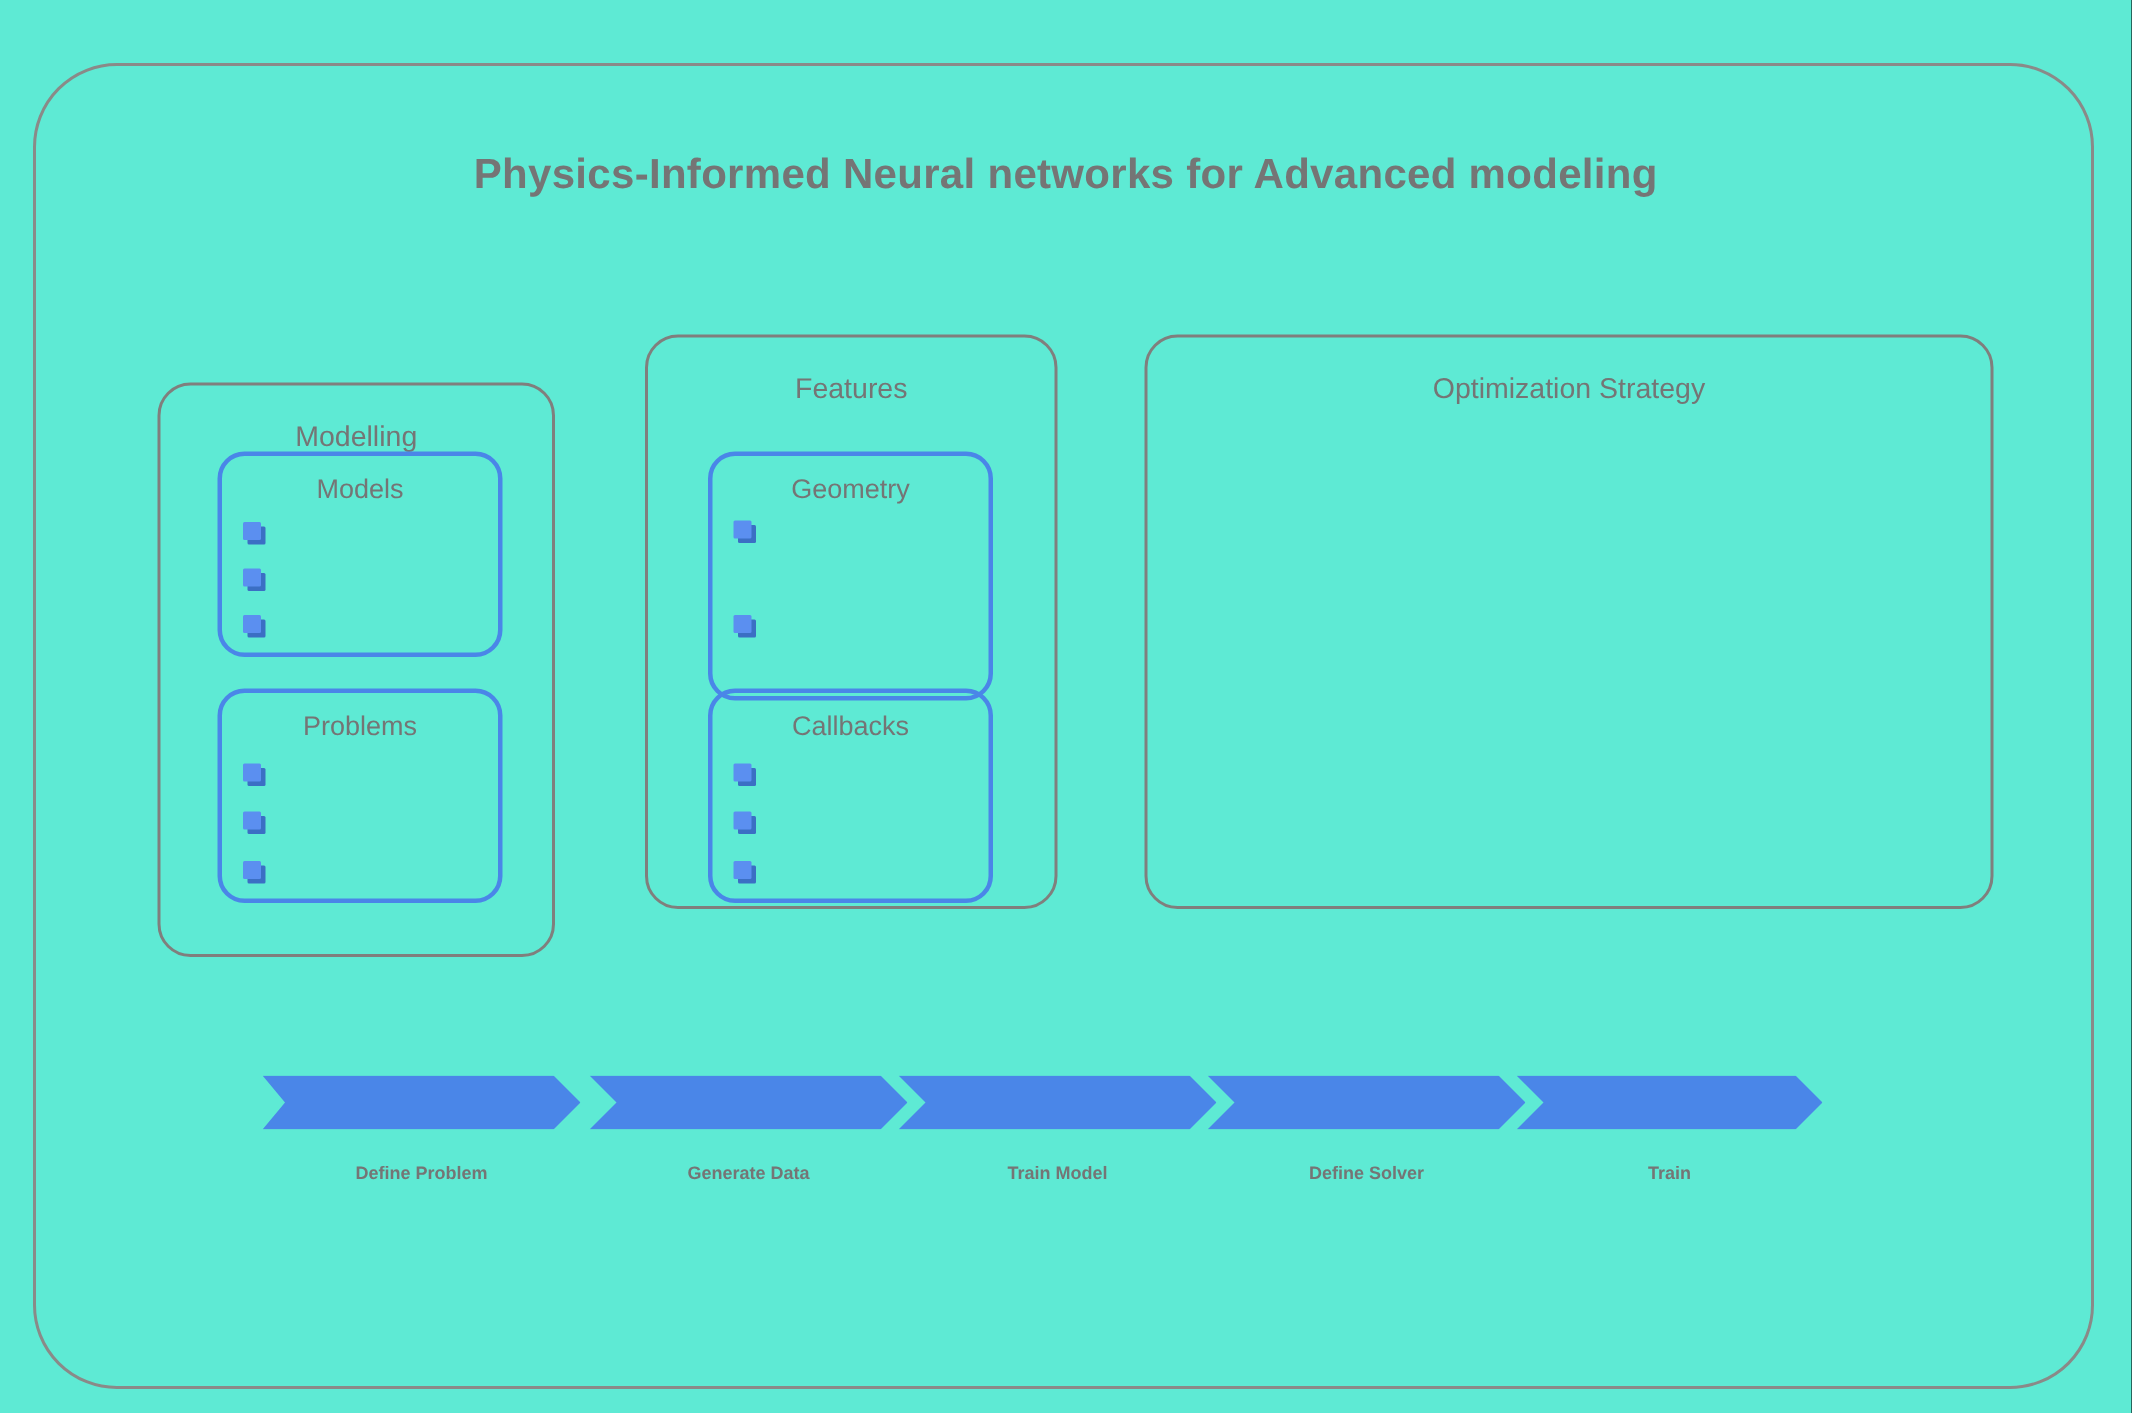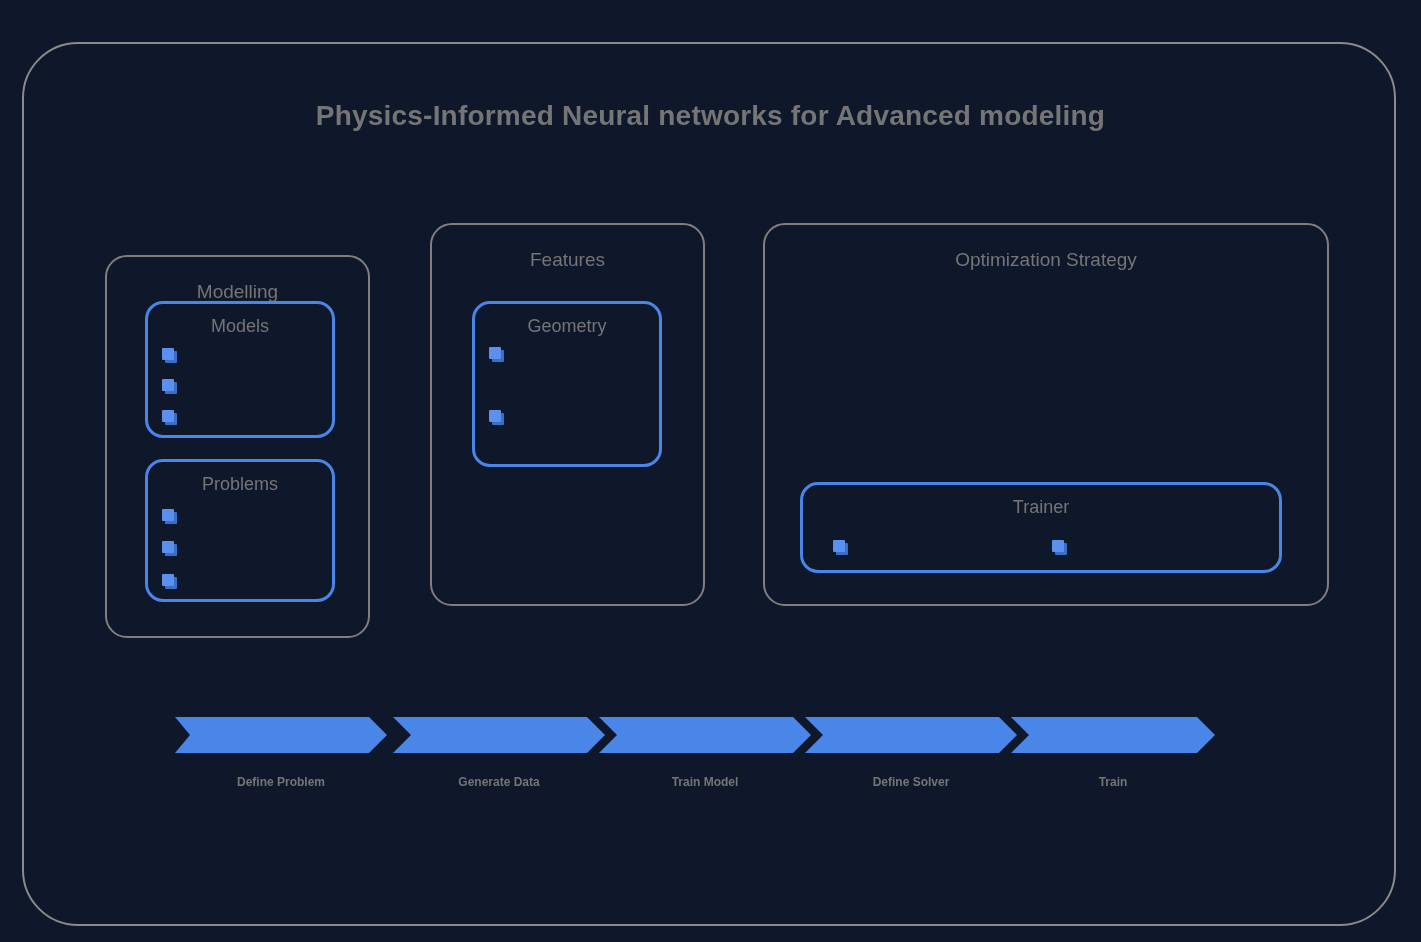--- a/index.html
+++ b/index.html
@@ -12,21 +12,21 @@
     width: 1421px;
     height: 942px;
     font-family: "Liberation Sans", sans-serif;
     overflow: hidden;
   }
 
   #stage {
     position: relative;
     width: 1421px;
     height: 942px;
-    background: #0f172a;
+    background: #5eead4;
   }
 
   
   .outer-frame {
     position: absolute;
     left: 22px;
     top: 42px;
     width: 1374px;
     height: 884px;
     border: 2px solid #8a8a88;
@@ -212,37 +212,41 @@
     <div class="cube-icon" style="left:14px; top:43px;">
       <div class="cube-back"></div>
         <div class="cube-front"></div>
     </div>
     <div class="cube-icon" style="left:14px; top:106px;">
       <div class="cube-back"></div>
         <div class="cube-front"></div>
     </div>
   </div>
 
+  <div class="sub-box" id="box-callbacks">
+    <div class="sub-title">Callbacks</div>
+    <div class="cube-icon" style="left:14px; top:47px;">
+      <div class="cube-back"></div>
+        <div class="cube-front"></div>
+    </div>
+    <div class="cube-icon" style="left:14px; top:79px;">
+      <div class="cube-back"></div>
+        <div class="cube-front"></div>
+    </div>
+    <div class="cube-icon" style="left:14px; top:112px;">
+      <div class="cube-back"></div>
+        <div class="cube-front"></div>
+    </div>
+  </div>
 
   <div class="group-panel" id="panel-optimization">
     <div class="group-title">Optimization Strategy</div>
   </div>
 
 
-  <div class="sub-box" id="box-trainer">
-    <div class="sub-title">Trainer</div>
-    <div class="cube-icon" style="left:30px; top:55px;">
-      <div class="cube-back"></div>
-        <div class="cube-front"></div>
-    </div>
-    <div class="cube-icon" style="left:249px; top:55px;">
-      <div class="cube-back"></div>
-        <div class="cube-front"></div>
-    </div>
-  </div>
 
   <div id="flow">
 
     <div class="chevron chev-first" style="left:0px; width:212px;"></div>
     <div class="flow-label" style="left:0px; width:212px;">Define Problem</div>
 
     <div class="chevron chev-mid" style="left:218px; width:212px;"></div>
     <div class="flow-label" style="left:218px; width:212px;">Generate Data</div>
 
     <div class="chevron chev-mid" style="left:424px; width:212px;"></div>

